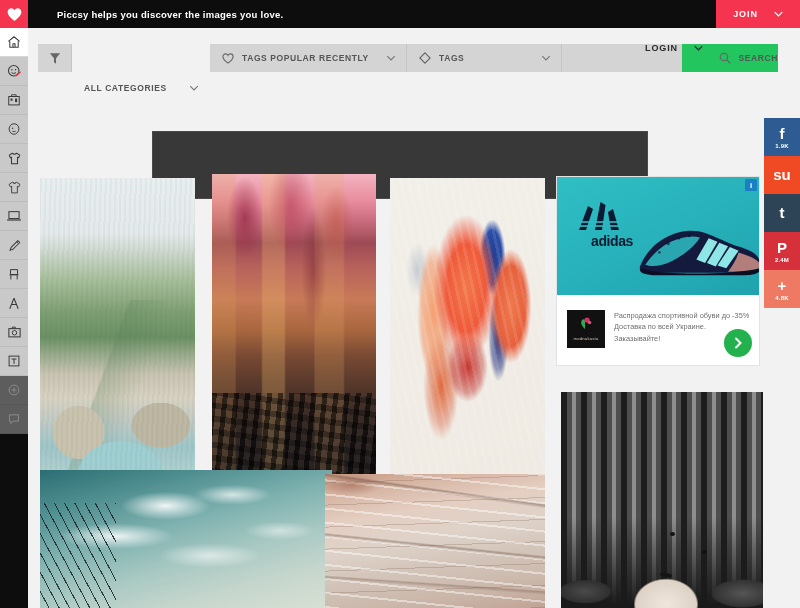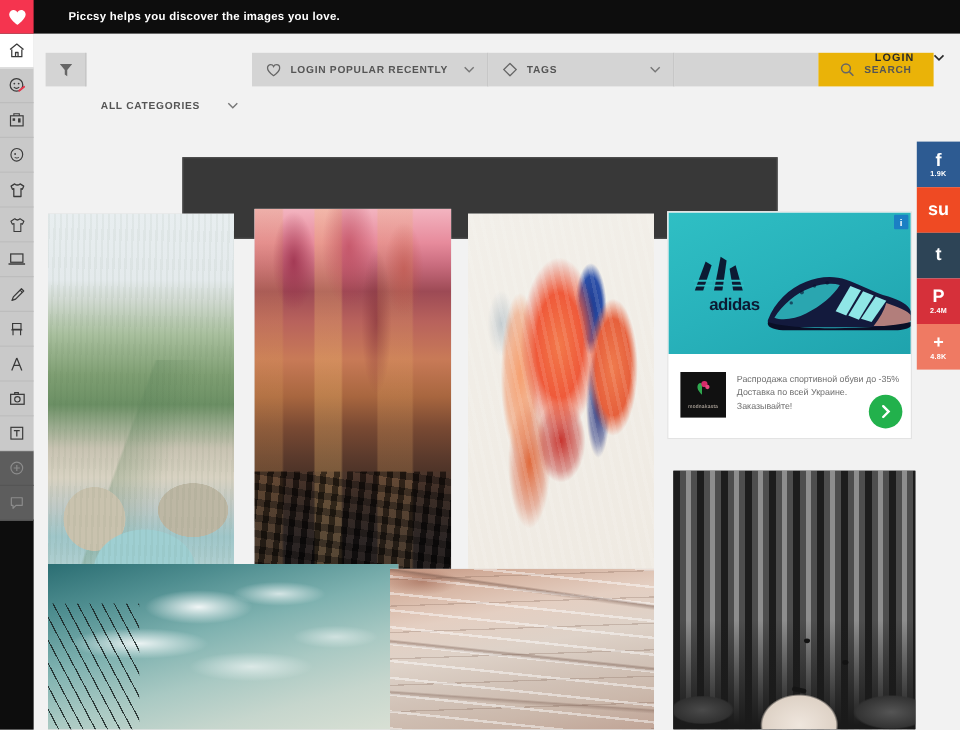--- a/index.html
+++ b/index.html
@@ -108,22 +108,22 @@
   .fb-label {
     flex: 1 1 auto;
     font-size: 8.5px; font-weight: bold;
     color: #555; letter-spacing: 0.6px;
     white-space: nowrap; overflow: hidden;
   }
   .fb-ico { flex: 0 0 auto; display: block; }
   .fb-spacer { flex: 1 1 auto; background: #d4d4d4; }
   .fb-search {
     width: 96px;
-    background: #eab308;
-    display: flex; align-items: center; justify-content: center;
+    background: #22c55e;
+    display: flex; align-items: center; justify-content: flex-end;
     gap: 8px;
     cursor: pointer;
   }
   .fb-search .fb-label { flex: 0 0 auto; }
 
   
   .banner-ad {
     position: absolute; top: 103px; left: 124px;
     width: 496px; height: 68px;
     background: #383838;
@@ -279,21 +279,21 @@
     background: #ffffff;
     border: 1px solid #e3e3e3;
     overflow: hidden;
   }
   .ad-hero {
     position: relative; width: 100%; height: 118px;
     background: linear-gradient(155deg, #2fbfc4 0%, #28b2bb 48%, #1fa3ad 100%);
     overflow: hidden;
   }
   .ad-logo {
-    position: absolute; left: 18px; top: 35px;
+    position: absolute; left: 18px; top: 23px;
     width: 74px; text-align: center;
   }
   .ad-logo svg { display: block; }
   .ad-logo-text {
     font-size: 14px; font-weight: bold; color: #0c1a33;
     letter-spacing: -0.4px; margin-top: 1px;
   }
   .ad-shoe {
     position: absolute; right: -6px; bottom: 14px;
     width: 132px; height: 66px;
@@ -365,20 +365,26 @@
     </svg>
   </div>
   <div class="tagline">Piccsy helps you discover the images you love.</div>
   <div class="auth-group">
     <div class="btn-login">
       <span>LOGIN</span>
       <svg class="chev" viewBox="0 0 12 8">
         <path d="M1 1.5 L6 6.5 L11 1.5" fill="none" stroke="#2a2a2a" stroke-width="1.8"></path>
       </svg>
     </div>
+    <div class="btn-join">
+      <span>JOIN</span>
+      <svg class="chev" viewBox="0 0 12 8">
+        <path d="M1 1.5 L6 6.5 L11 1.5" fill="none" stroke="#ffffff" stroke-width="1.8"></path>
+      </svg>
+    </div>
   </div>
 </div>
 
 <div class="sidebar">
   <div class="sb-tail"></div>
 
   <div class="sb-item active">
     <svg width="14" height="14" viewBox="0 0 20 20">
       <path class="sb-fill" d="M2 9 L10 2.5 L18 9 M4 9 V17.5 H16 V9 M8.5 17.5 V12.5 H11.5 V17.5" fill="none" stroke-width="1.5" stroke-linejoin="round"></path>
     </svg>
@@ -493,21 +499,21 @@
       <span class="fb-label">ALL CATEGORIES</span>
       <svg class="fb-ico" width="10" height="6" viewBox="0 0 12 8">
         <path d="M1 1.5 L6 6.5 L11 1.5" fill="none" stroke="#777" stroke-width="1.6"></path>
       </svg>
     </div>
 
     <div class="fb-select w2">
       <svg class="fb-ico" width="12" height="11" viewBox="0 0 14 13">
         <path d="M7 12 C7 12 1 7.8 1 4.4 C1 2.2 2.6 1 4.1 1 C5.4 1 6.6 1.9 7 2.8 C7.4 1.9 8.6 1 9.9 1 C11.4 1 13 2.2 13 4.4 C13 7.8 7 12 7 12 Z" fill="none" stroke="#666" stroke-width="1.3"></path>
       </svg>
-      <span class="fb-label">LOGIN POPULAR RECENTLY</span>
+      <span class="fb-label">TAGS POPULAR RECENTLY</span>
       <svg class="fb-ico" width="10" height="6" viewBox="0 0 12 8">
         <path d="M1 1.5 L6 6.5 L11 1.5" fill="none" stroke="#777" stroke-width="1.6"></path>
       </svg>
     </div>
 
     <div class="fb-select w3">
       <svg class="fb-ico" width="12" height="12" viewBox="0 0 14 14">
         <path d="M7 1 L13 7 L7 13 L1 7 Z" fill="none" stroke="#666" stroke-width="1.3"></path>
       </svg>
       <span class="fb-label">TAGS</span>

